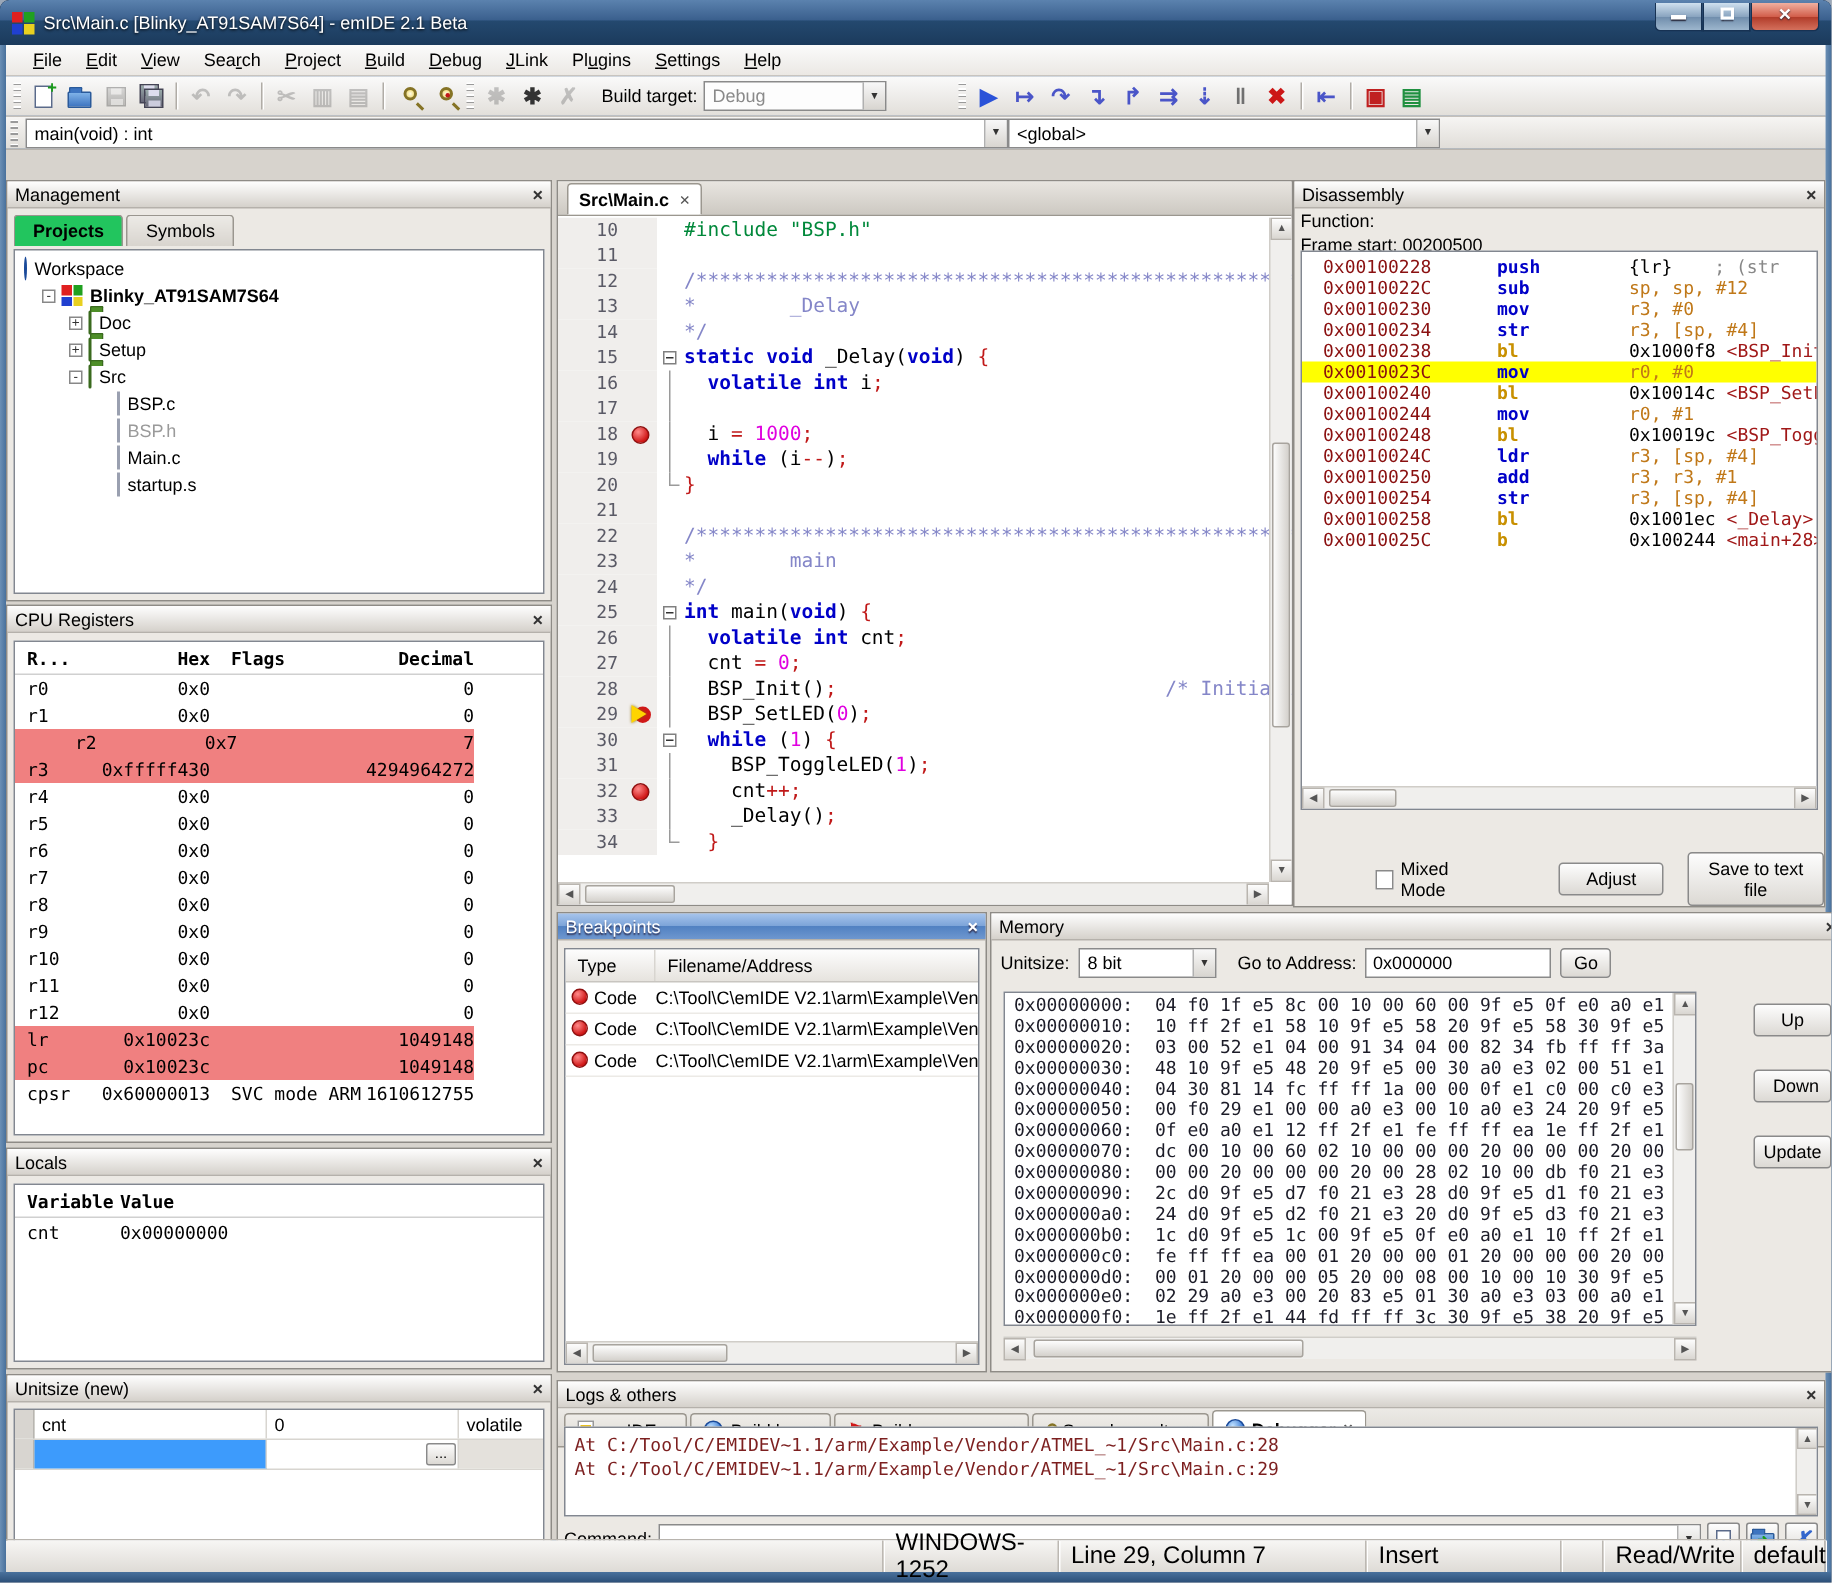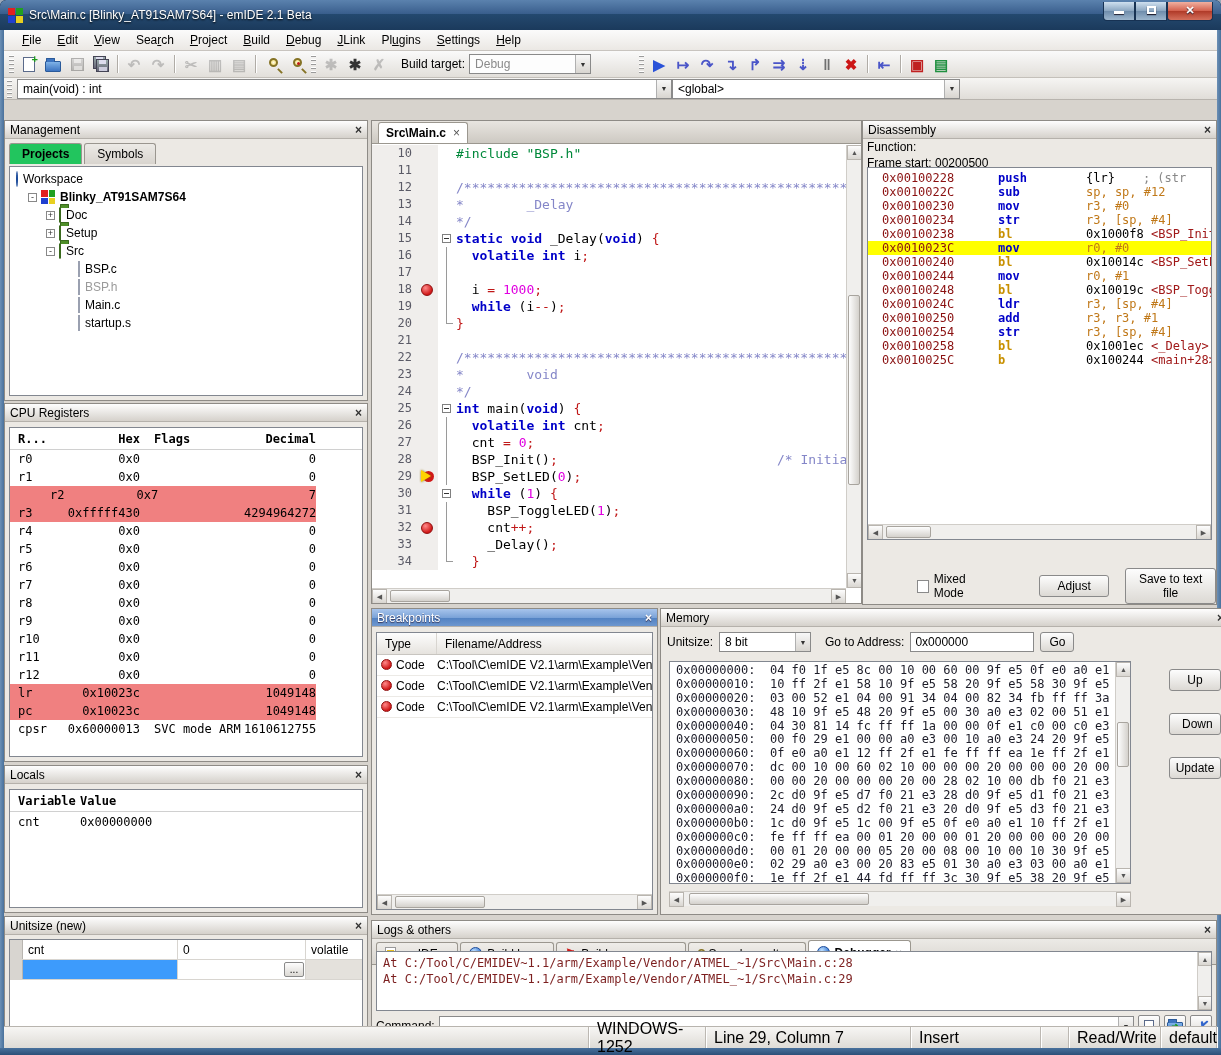--- a/index.html
+++ b/index.html
@@ -558,21 +558,21 @@
             <div class="eline"><span class="lnum">13</span><span class="lmark"></span><span class="lfold"></span><span class="lcode"><span class="s-c">*        _Delay</span></span></div>
             <div class="eline"><span class="lnum">14</span><span class="lmark"></span><span class="lfold"></span><span class="lcode"><span class="s-c">*/</span></span></div>
             <div class="eline"><span class="lnum">15</span><span class="lmark"></span><span class="lfold"><span class="fbox"></span></span><span class="lcode"><span class="s-k">static</span><span class="s-t"> </span><span class="s-k">void</span><span class="s-t"> _Delay(</span><span class="s-k">void</span><span class="s-t">) </span><span class="s-o">{</span></span></div>
             <div class="eline"><span class="lnum">16</span><span class="lmark"></span><span class="lfold fv"></span><span class="lcode"><span class="s-t">  </span><span class="s-k">volatile</span><span class="s-t"> </span><span class="s-k">int</span><span class="s-t"> i</span><span class="s-o">;</span></span></div>
             <div class="eline"><span class="lnum">17</span><span class="lmark"></span><span class="lfold fv"></span><span class="lcode"></span></div>
             <div class="eline"><span class="lnum">18</span><span class="lmark"><span class="bpdot"></span></span><span class="lfold fv"></span><span class="lcode"><span class="s-t">  i </span><span class="s-o">=</span><span class="s-t"> </span><span class="s-n">1000</span><span class="s-o">;</span></span></div>
             <div class="eline"><span class="lnum">19</span><span class="lmark"></span><span class="lfold fv"></span><span class="lcode"><span class="s-t">  </span><span class="s-k">while</span><span class="s-t"> (i</span><span class="s-o">--</span><span class="s-t">)</span><span class="s-o">;</span></span></div>
             <div class="eline"><span class="lnum">20</span><span class="lmark"></span><span class="lfold fc"></span><span class="lcode"><span class="s-o">}</span></span></div>
             <div class="eline"><span class="lnum">21</span><span class="lmark"></span><span class="lfold"></span><span class="lcode"></span></div>
             <div class="eline"><span class="lnum">22</span><span class="lmark"></span><span class="lfold"></span><span class="lcode"><span class="s-c">/***********************************************************</span></span></div>
-            <div class="eline"><span class="lnum">23</span><span class="lmark"></span><span class="lfold"></span><span class="lcode"><span class="s-c">*        void</span></span></div>
+            <div class="eline"><span class="lnum">23</span><span class="lmark"></span><span class="lfold"></span><span class="lcode"><span class="s-c">*        main</span></span></div>
             <div class="eline"><span class="lnum">24</span><span class="lmark"></span><span class="lfold"></span><span class="lcode"><span class="s-c">*/</span></span></div>
             <div class="eline"><span class="lnum">25</span><span class="lmark"></span><span class="lfold"><span class="fbox"></span></span><span class="lcode"><span class="s-k">int</span><span class="s-t"> main(</span><span class="s-k">void</span><span class="s-t">) </span><span class="s-o">{</span></span></div>
             <div class="eline"><span class="lnum">26</span><span class="lmark"></span><span class="lfold fv"></span><span class="lcode"><span class="s-t">  </span><span class="s-k">volatile</span><span class="s-t"> </span><span class="s-k">int</span><span class="s-t"> cnt</span><span class="s-o">;</span></span></div>
             <div class="eline"><span class="lnum">27</span><span class="lmark"></span><span class="lfold fv"></span><span class="lcode"><span class="s-t">  cnt </span><span class="s-o">=</span><span class="s-t"> </span><span class="s-n">0</span><span class="s-o">;</span></span></div>
             <div class="eline"><span class="lnum">28</span><span class="lmark"></span><span class="lfold fv"></span><span class="lcode"><span class="s-t">  BSP_Init()</span><span class="s-o">;</span><span class="s-t">                            </span><span class="s-c">/* Initiali</span></span></div>
             <div class="eline"><span class="lnum">29</span><span class="lmark"><span class="curmark"><span class="half"></span><span class="tri"></span></span></span><span class="lfold fv"></span><span class="lcode"><span class="s-t">  BSP_SetLED(</span><span class="s-n">0</span><span class="s-t">)</span><span class="s-o">;</span></span></div>
             <div class="eline"><span class="lnum">30</span><span class="lmark"></span><span class="lfold"><span class="fbox"></span></span><span class="lcode"><span class="s-t">  </span><span class="s-k">while</span><span class="s-t"> (</span><span class="s-n">1</span><span class="s-t">) </span><span class="s-o">{</span></span></div>
             <div class="eline"><span class="lnum">31</span><span class="lmark"></span><span class="lfold fv"></span><span class="lcode"><span class="s-t">    BSP_ToggleLED(</span><span class="s-n">1</span><span class="s-t">)</span><span class="s-o">;</span></span></div>
             <div class="eline"><span class="lnum">32</span><span class="lmark"><span class="bpdot"></span></span><span class="lfold fv"></span><span class="lcode"><span class="s-t">    cnt</span><span class="s-o">++</span><span class="s-o">;</span></span></div>
             <div class="eline"><span class="lnum">33</span><span class="lmark"></span><span class="lfold fv"></span><span class="lcode"><span class="s-t">    _Delay()</span><span class="s-o">;</span></span></div>

